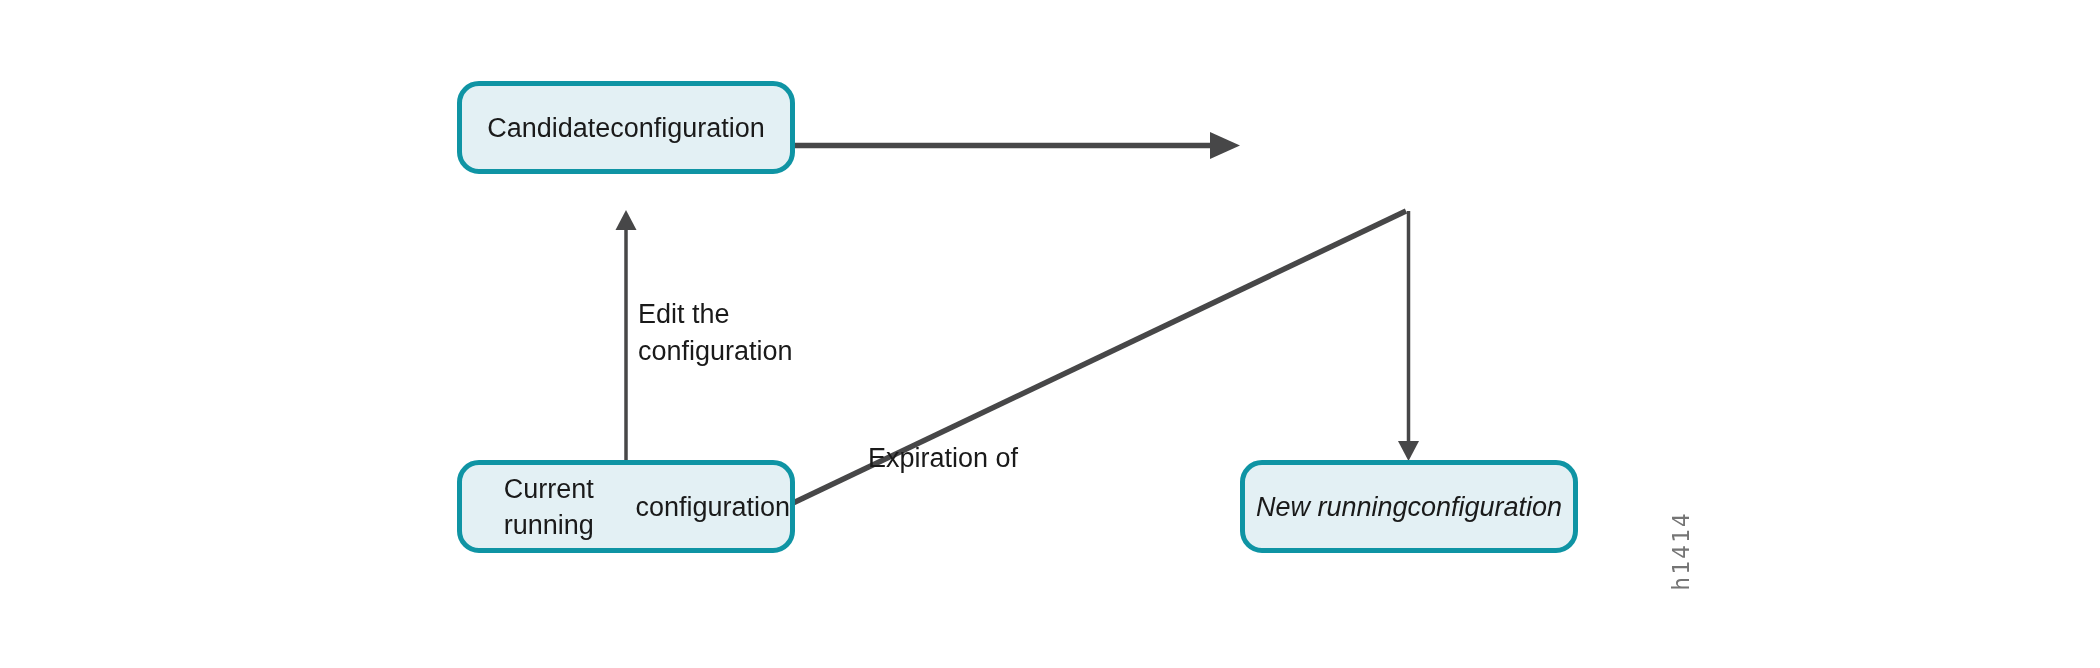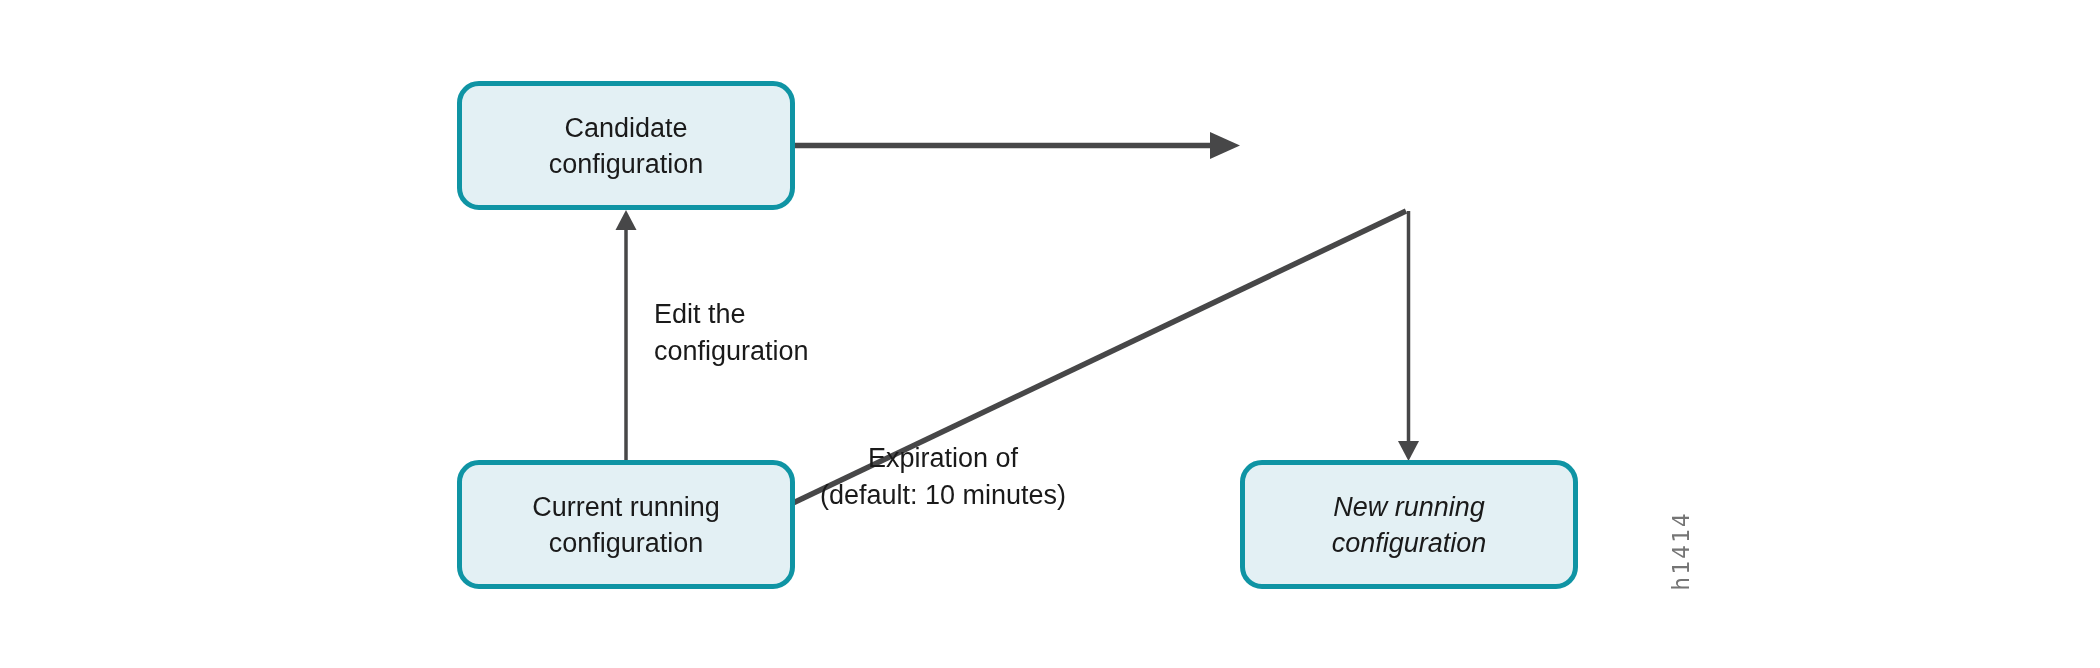--- a/index.html
+++ b/index.html
@@ -18,46 +18,46 @@
   svg.connector-layer {
     position: absolute;
     left: 0; top: 0;
     width: 2100px;
     height: 668px;
   }
   .node {
     position: absolute;
     box-sizing: border-box;
     width: 338px;
-    height: 129px;
+    height: 93px;
     background: #e3f0f4;
     border: 5px solid #0f94a4;
     border-radius: 22px;
     display: flex;
-    flex-direction: column;
+    flex-direction: row;
     align-items: center;
     justify-content: center;
     text-align: center;
     color: #1a1a1a;
     font-size: 27px;
     line-height: 36px;
   }
   .node-candidate { left: 457px; top: 81px; }
   .node-running   { left: 1240px; top: 81px; }
   .node-current   { left: 457px; top: 460px; }
   .node-new       { left: 1240px; top: 460px; font-style: italic; }
 
   .edge-label {
     position: absolute;
     color: #1a1a1a;
     font-size: 27px;
     line-height: 37px;
     white-space: nowrap;
   }
-  .label-edit   { left: 638px;  top: 296px; text-align: left; margin-left: 16px; }
+  .label-edit   { left: 638px;  top: 296px; text-align: left; }
   .label-commit { left: 1421px; top: 296px; text-align: left; }
   .label-expiration {
     left: 793px; top: 440px;
     width: 300px;
     text-align: center;
   }
   .figure-code {
     position: absolute;
     left: 1631px;
     top: 537px;
@@ -109,18 +109,17 @@
   </div>
 
   <div class="edge-label label-edit">
     <div>Edit the</div>
     <div>configuration</div>
   </div>
 
 
   <div class="edge-label label-expiration">
     <div>Expiration of</div>
-    <div>(default: 10 minutes)</div>
   </div>
 
   <div class="figure-code">h1414</div>
 
 </div>
 
 </body></html>

